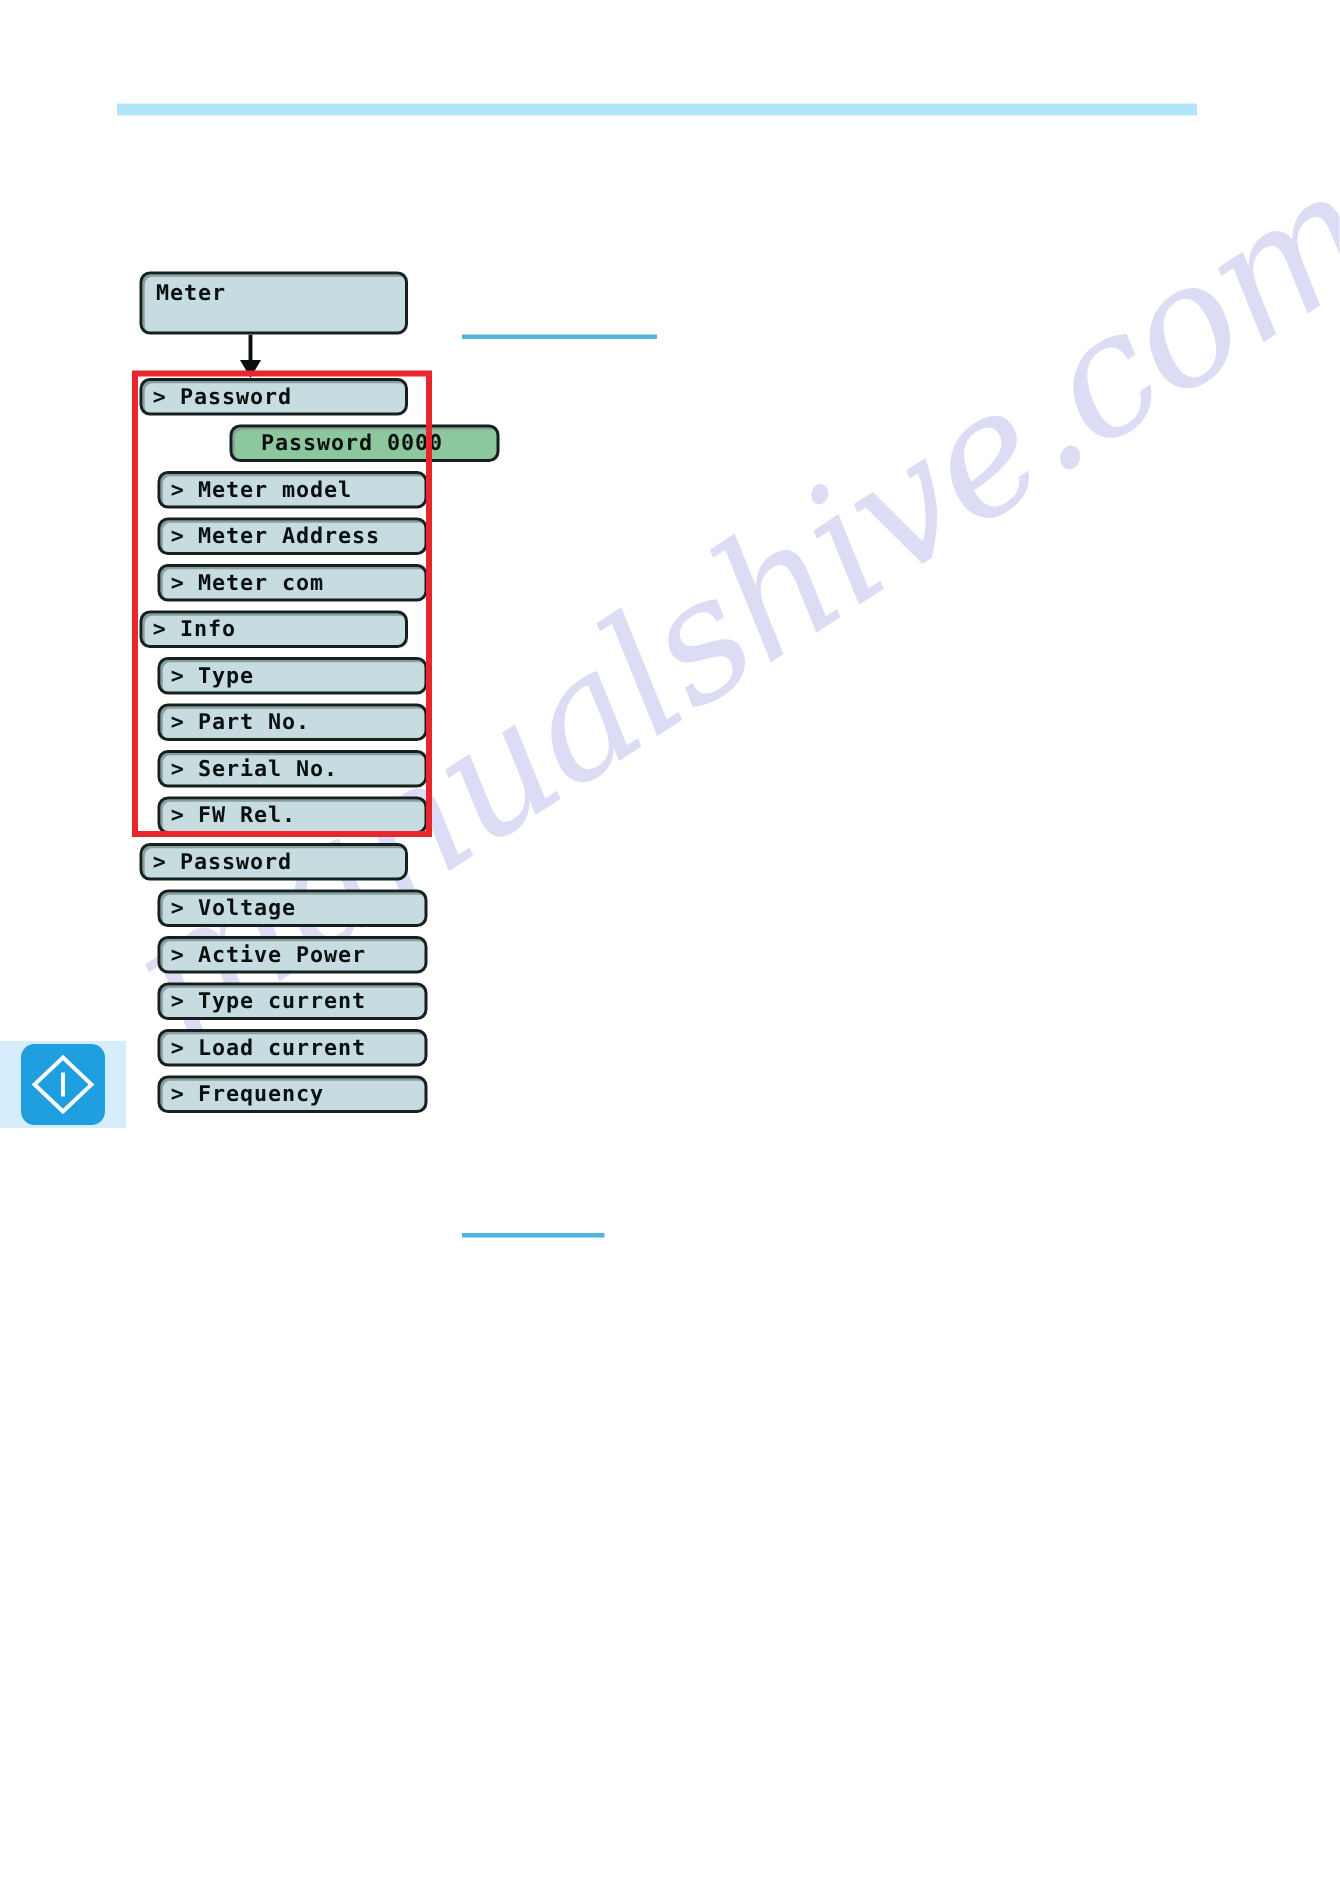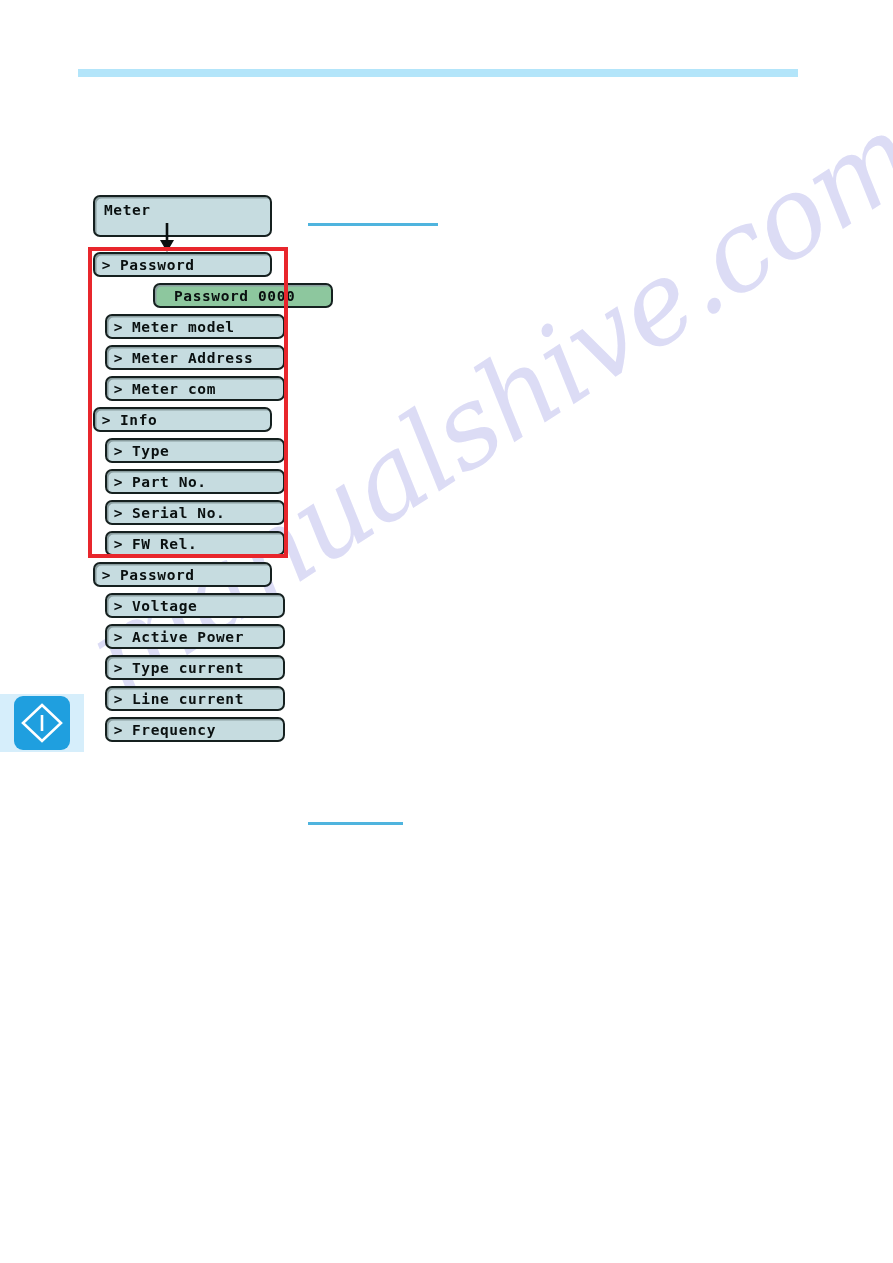--- a/index.html
+++ b/index.html
@@ -115,21 +115,21 @@
     display: inline-block;
     width: 13px;
     margin-right: 7px;
     text-align: center;
   }
   .lcd-box .label { display: inline-block; }
 
   
   #node-root {
     left: 93px;
-    top: 195px;
+    top: 181px;
     width: 179px;
     height: 42px;
     padding-left: 9px;
     align-items: flex-start;
     padding-top: 5px;
   }
 
   
   .level-1 {
     left: 93px;
@@ -284,21 +284,21 @@
     <span class="label">Active Power</span>
   </div>
 
   <div id="node-line-current" class="lcd-box level-2">
     <span class="chev">&gt;</span>
     <span class="label">Type current</span>
   </div>
 
   <div id="node-load-current" class="lcd-box level-2">
     <span class="chev">&gt;</span>
-    <span class="label">Line current</span>
+    <span class="label">Load current</span>
   </div>
 
   <div id="node-frequency" class="lcd-box level-2">
     <span class="chev">&gt;</span>
     <span class="label">Frequency</span>
   </div>
 
 </div>
 
 <div id="highlight-frame"></div>

